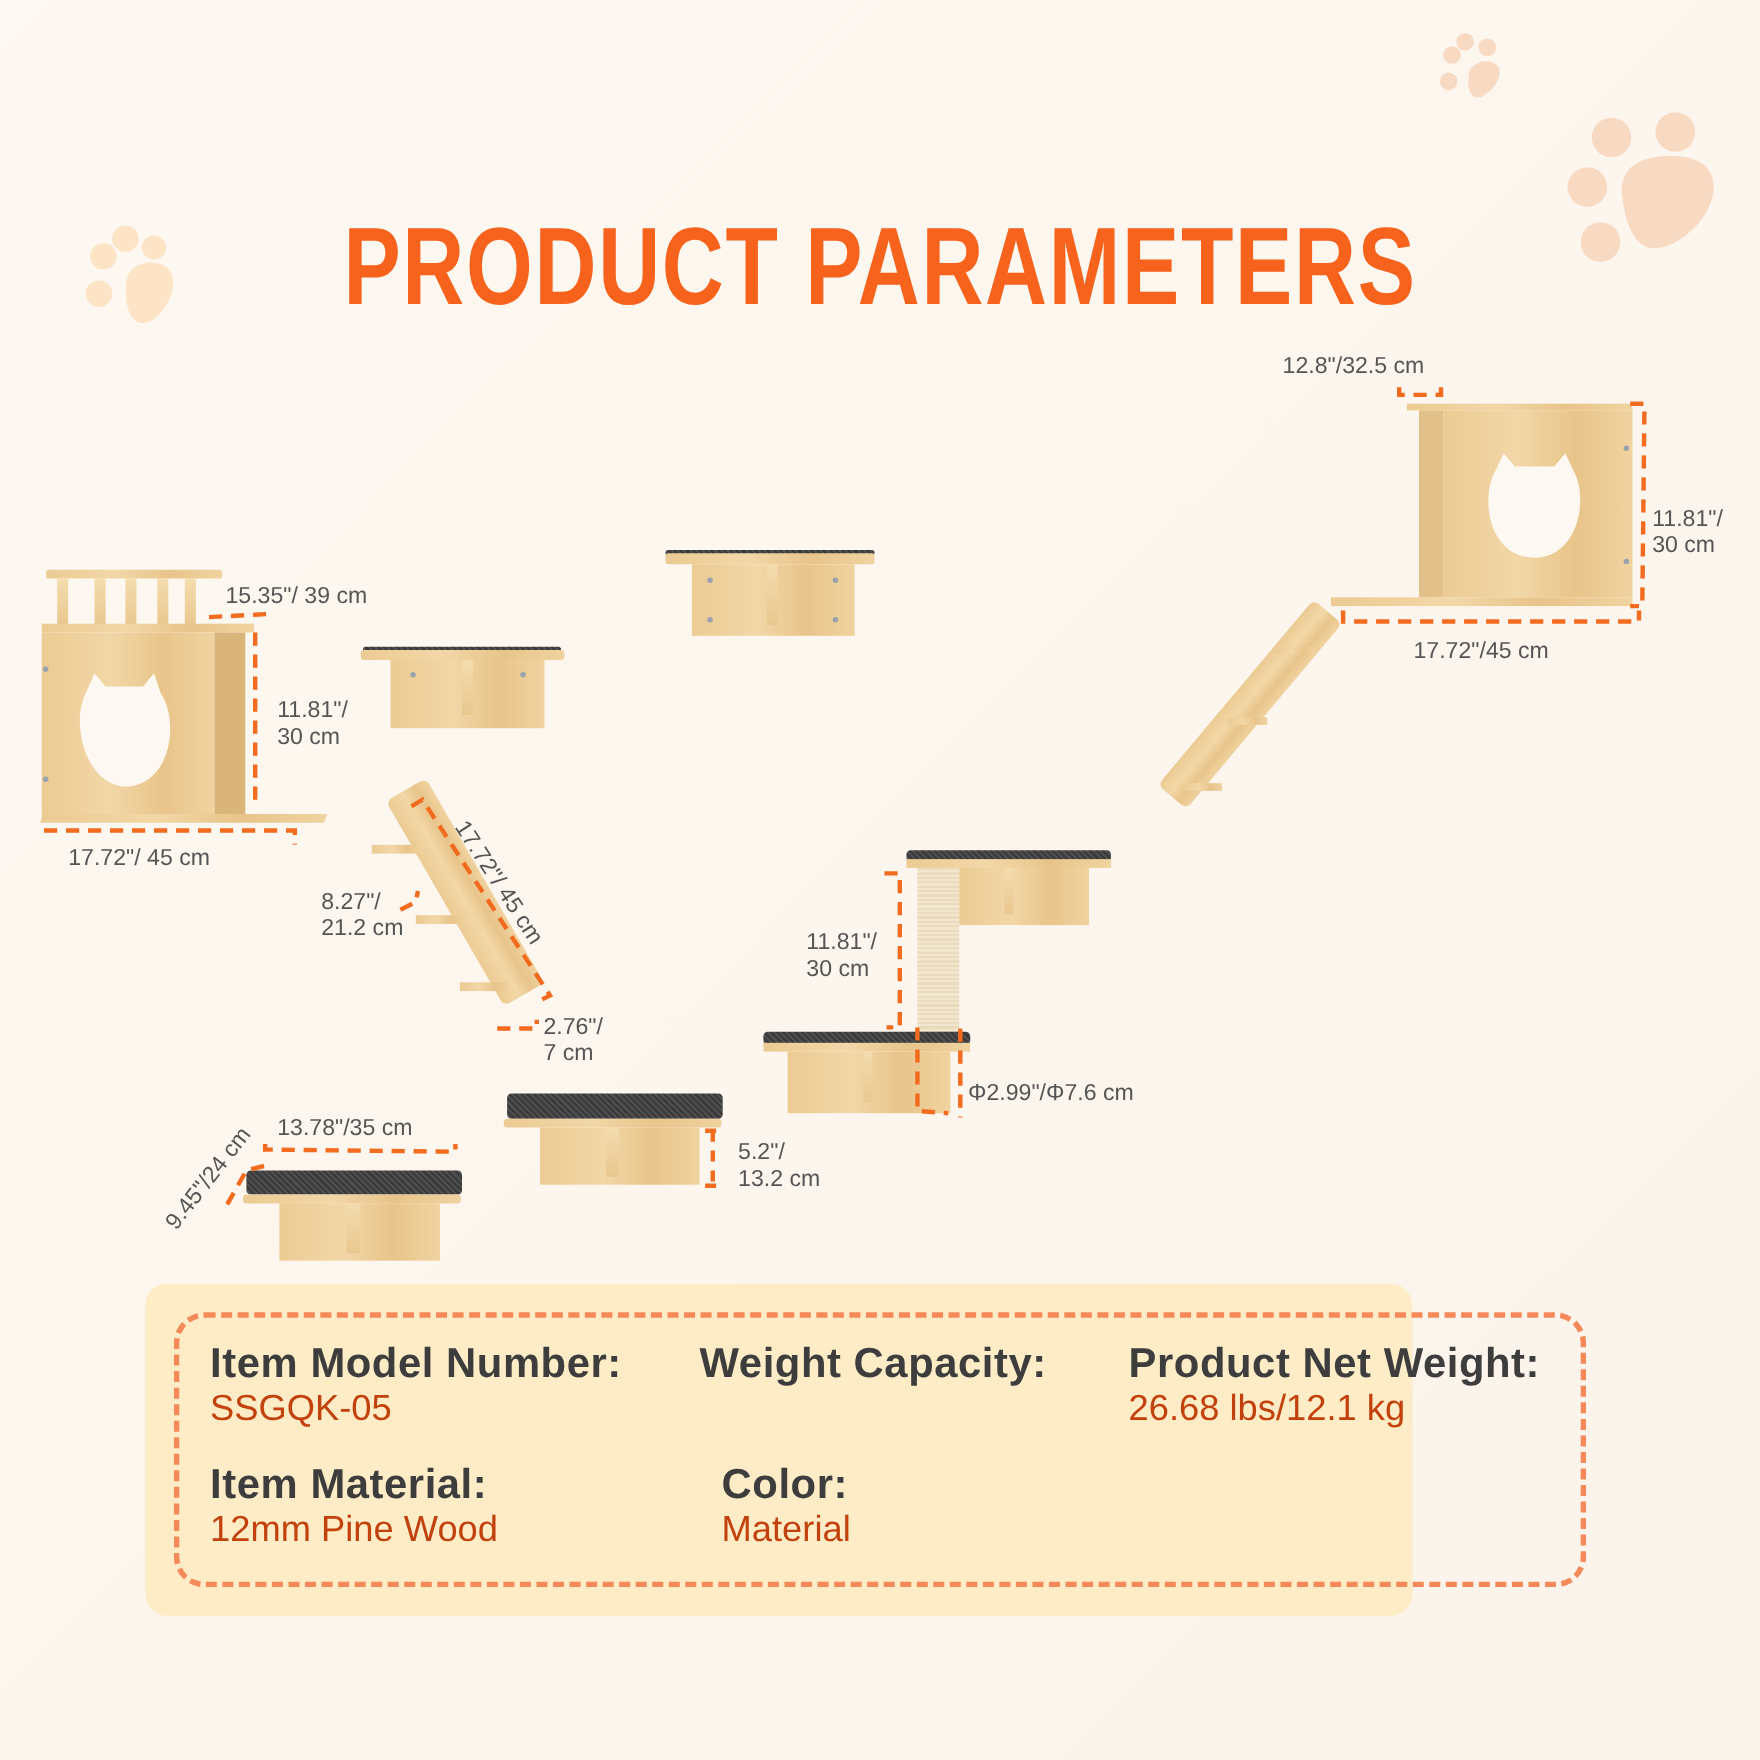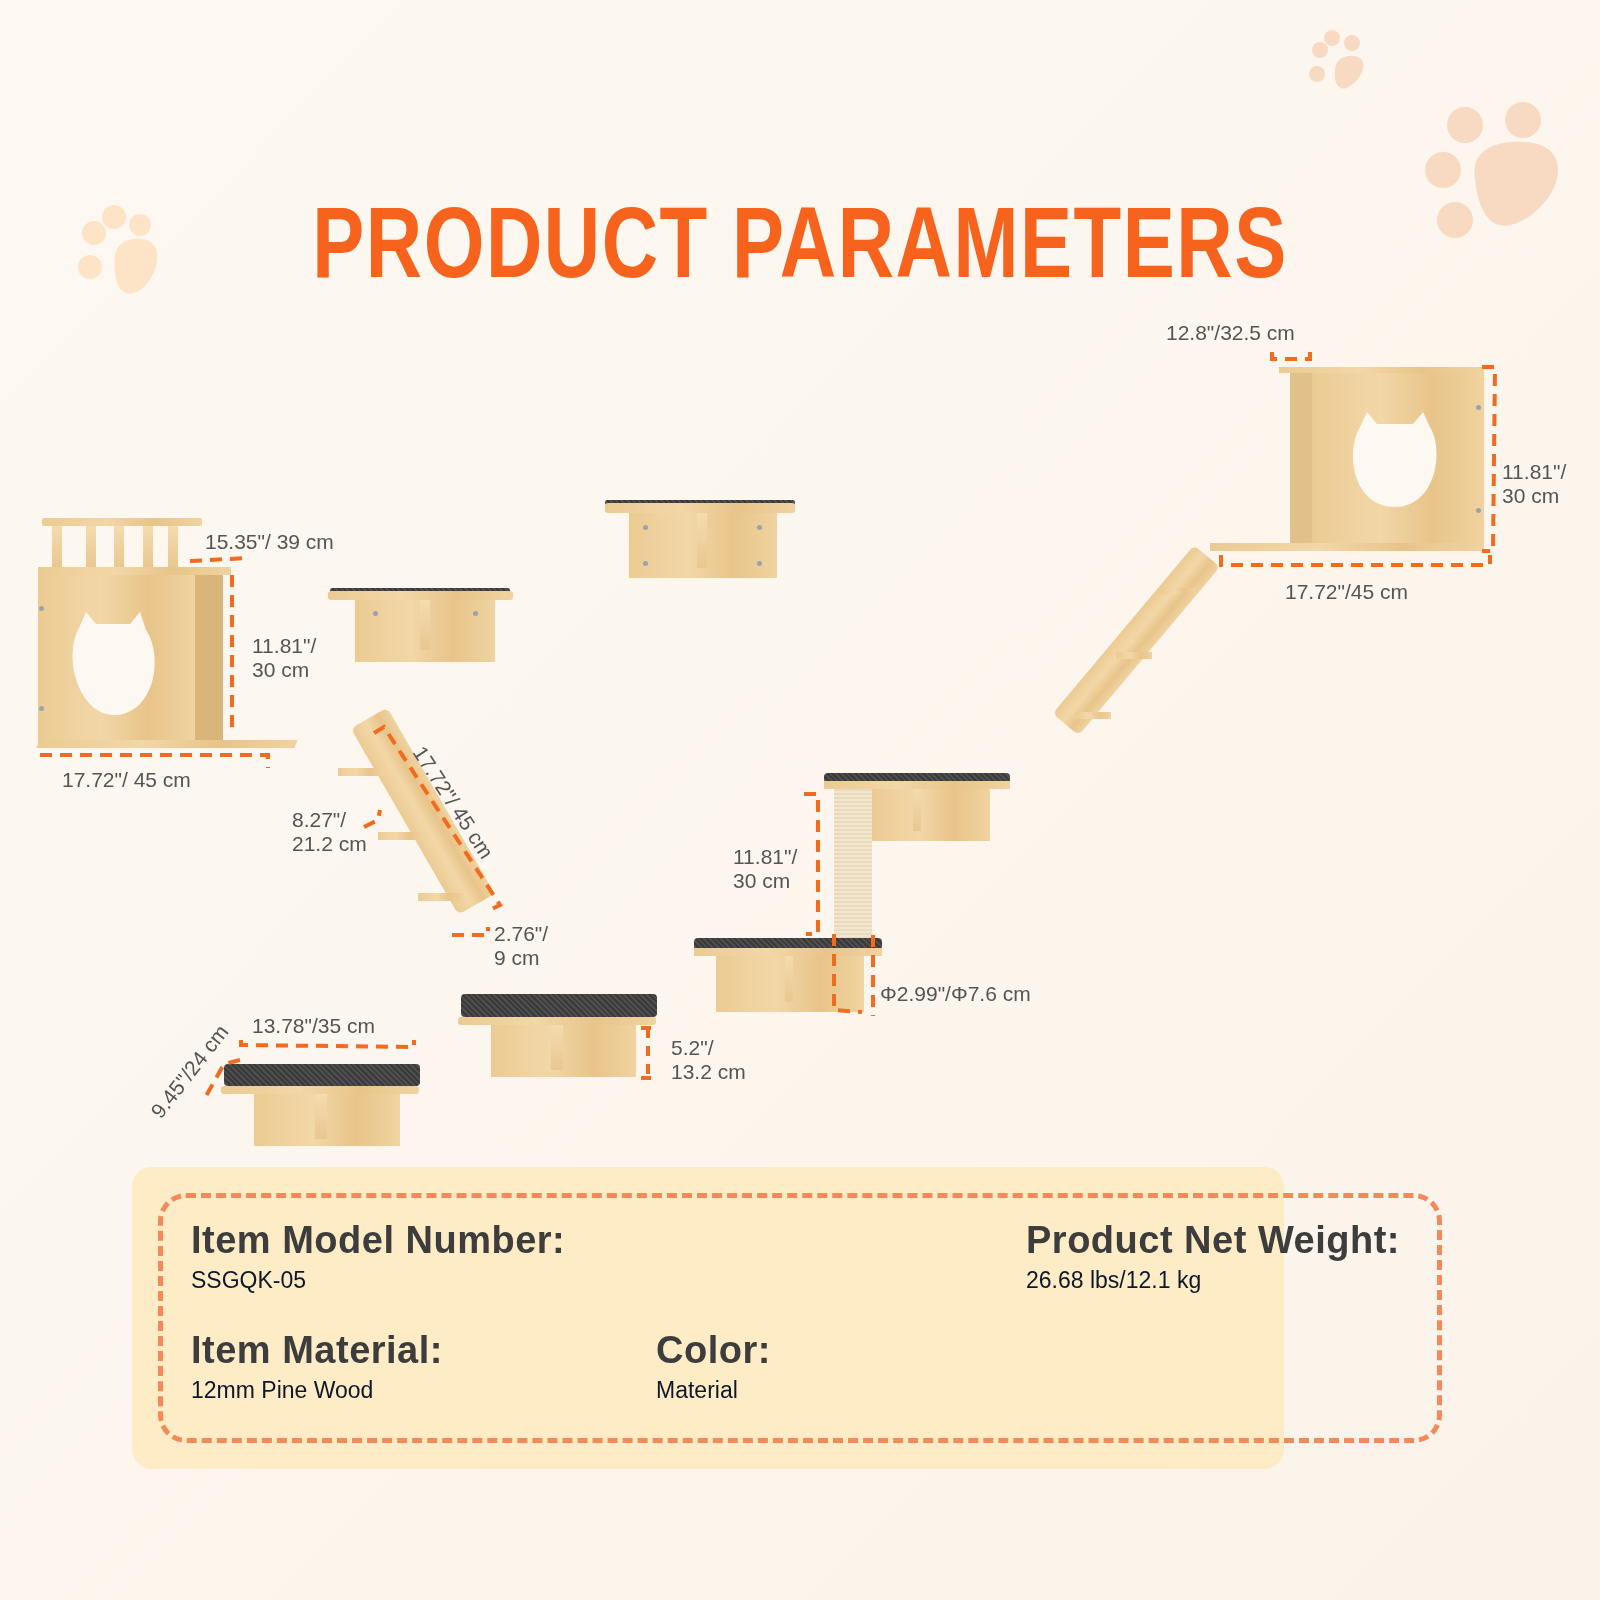--- a/index.html
+++ b/index.html
@@ -31,21 +31,21 @@
   .panel {
     position:absolute; left:132px; top:1167px; width:1152px; height:302px;
     background:#fdecc6; border-radius:20px;
   }
   .panel-inner {
     position:absolute; left:26px; top:26px; width:1284px; height:250px;
     border:5px dashed #f5895a; border-radius:28px;
   }
   .spec { position:absolute; }
   .spec-label { font-size:38px; font-weight:bold; color:#3d3d3d; line-height:42px; white-space:nowrap; letter-spacing:0.5px; }
-  .spec-value { font-size:23px; color:#0f172a; line-height:38px; white-space:nowrap; }
+  .spec-value { font-size:33px; color:#c2410c; line-height:38px; white-space:nowrap; }
   svg { position:absolute; overflow:visible; }
 </style>
 </head>
 <body>
 
 <svg style="left:1305px;top:30px" width="80" height="70" viewBox="0 0 80 70">
   <g fill="#f8d9c2">
     <circle cx="15" cy="20" r="8"></circle>
       <circle cx="27" cy="8" r="8"></circle>
       <circle cx="47" cy="13" r="8"></circle>
@@ -143,21 +143,21 @@
     <path d="M452 935 L488 935 L488 927"></path>
   </g>
 </svg>
 <div class="dim" style="left:395px;top:800px;transform:rotate(57deg);transform-origin:0 0;left:428px;top:742px;">17.72"/ 45 cm</div>
 <div class="dim" style="left:292px;top:808px;">
   <div>8.27"/</div>
   <div>21.2 cm</div>
 </div>
 <div class="dim" style="left:494px;top:922px;">
   <div>2.76"/</div>
-  <div>9 cm</div>
+  <div>7 cm</div>
 </div>
 
 <div>
   <div class="abs wood" style="left:1279px;top:367px;width:205px;height:6px;"></div>
   <div class="abs" style="left:1290px;top:373px;width:22px;height:170px;background:#e2c08a;"></div>
   <div class="abs wood" style="left:1312px;top:373px;width:172px;height:170px;"></div>
   <svg style="left:1345px;top:412px" width="100" height="100" viewBox="0 0 100 100">
     <path d="M15 15 L22 0 L32 12 L68 12 L78 0 L85 15 C100 40 90 95 50 95 C8 95 0 40 15 15Z" fill="#fdf8f1"></path>
   </svg>
   <div class="abs wood" style="left:1210px;top:543px;width:274px;height:8px;"></div>
@@ -241,20 +241,21 @@
 <div class="dim" style="left:146px;top:1108px;transform:rotate(-52deg);transform-origin:0 0;">9.45"/24 cm</div>
 
 <div class="panel">
   <div class="panel-inner"></div>
 
   <div class="spec" style="left:59px;top:52px;">
     <div class="spec-label">Item Model Number:</div>
     <div class="spec-value">SSGQK-05</div>
   </div>
   <div class="spec" style="left:504px;top:52px;">
+    <div class="spec-label">Weight Capacity:</div>
   </div>
   <div class="spec" style="left:894px;top:52px;">
     <div class="spec-label">Product Net Weight:</div>
     <div class="spec-value">26.68 lbs/12.1 kg</div>
   </div>
   <div class="spec" style="left:59px;top:162px;">
     <div class="spec-label">Item Material:</div>
     <div class="spec-value">12mm Pine Wood</div>
   </div>
   <div class="spec" style="left:524px;top:162px;">

